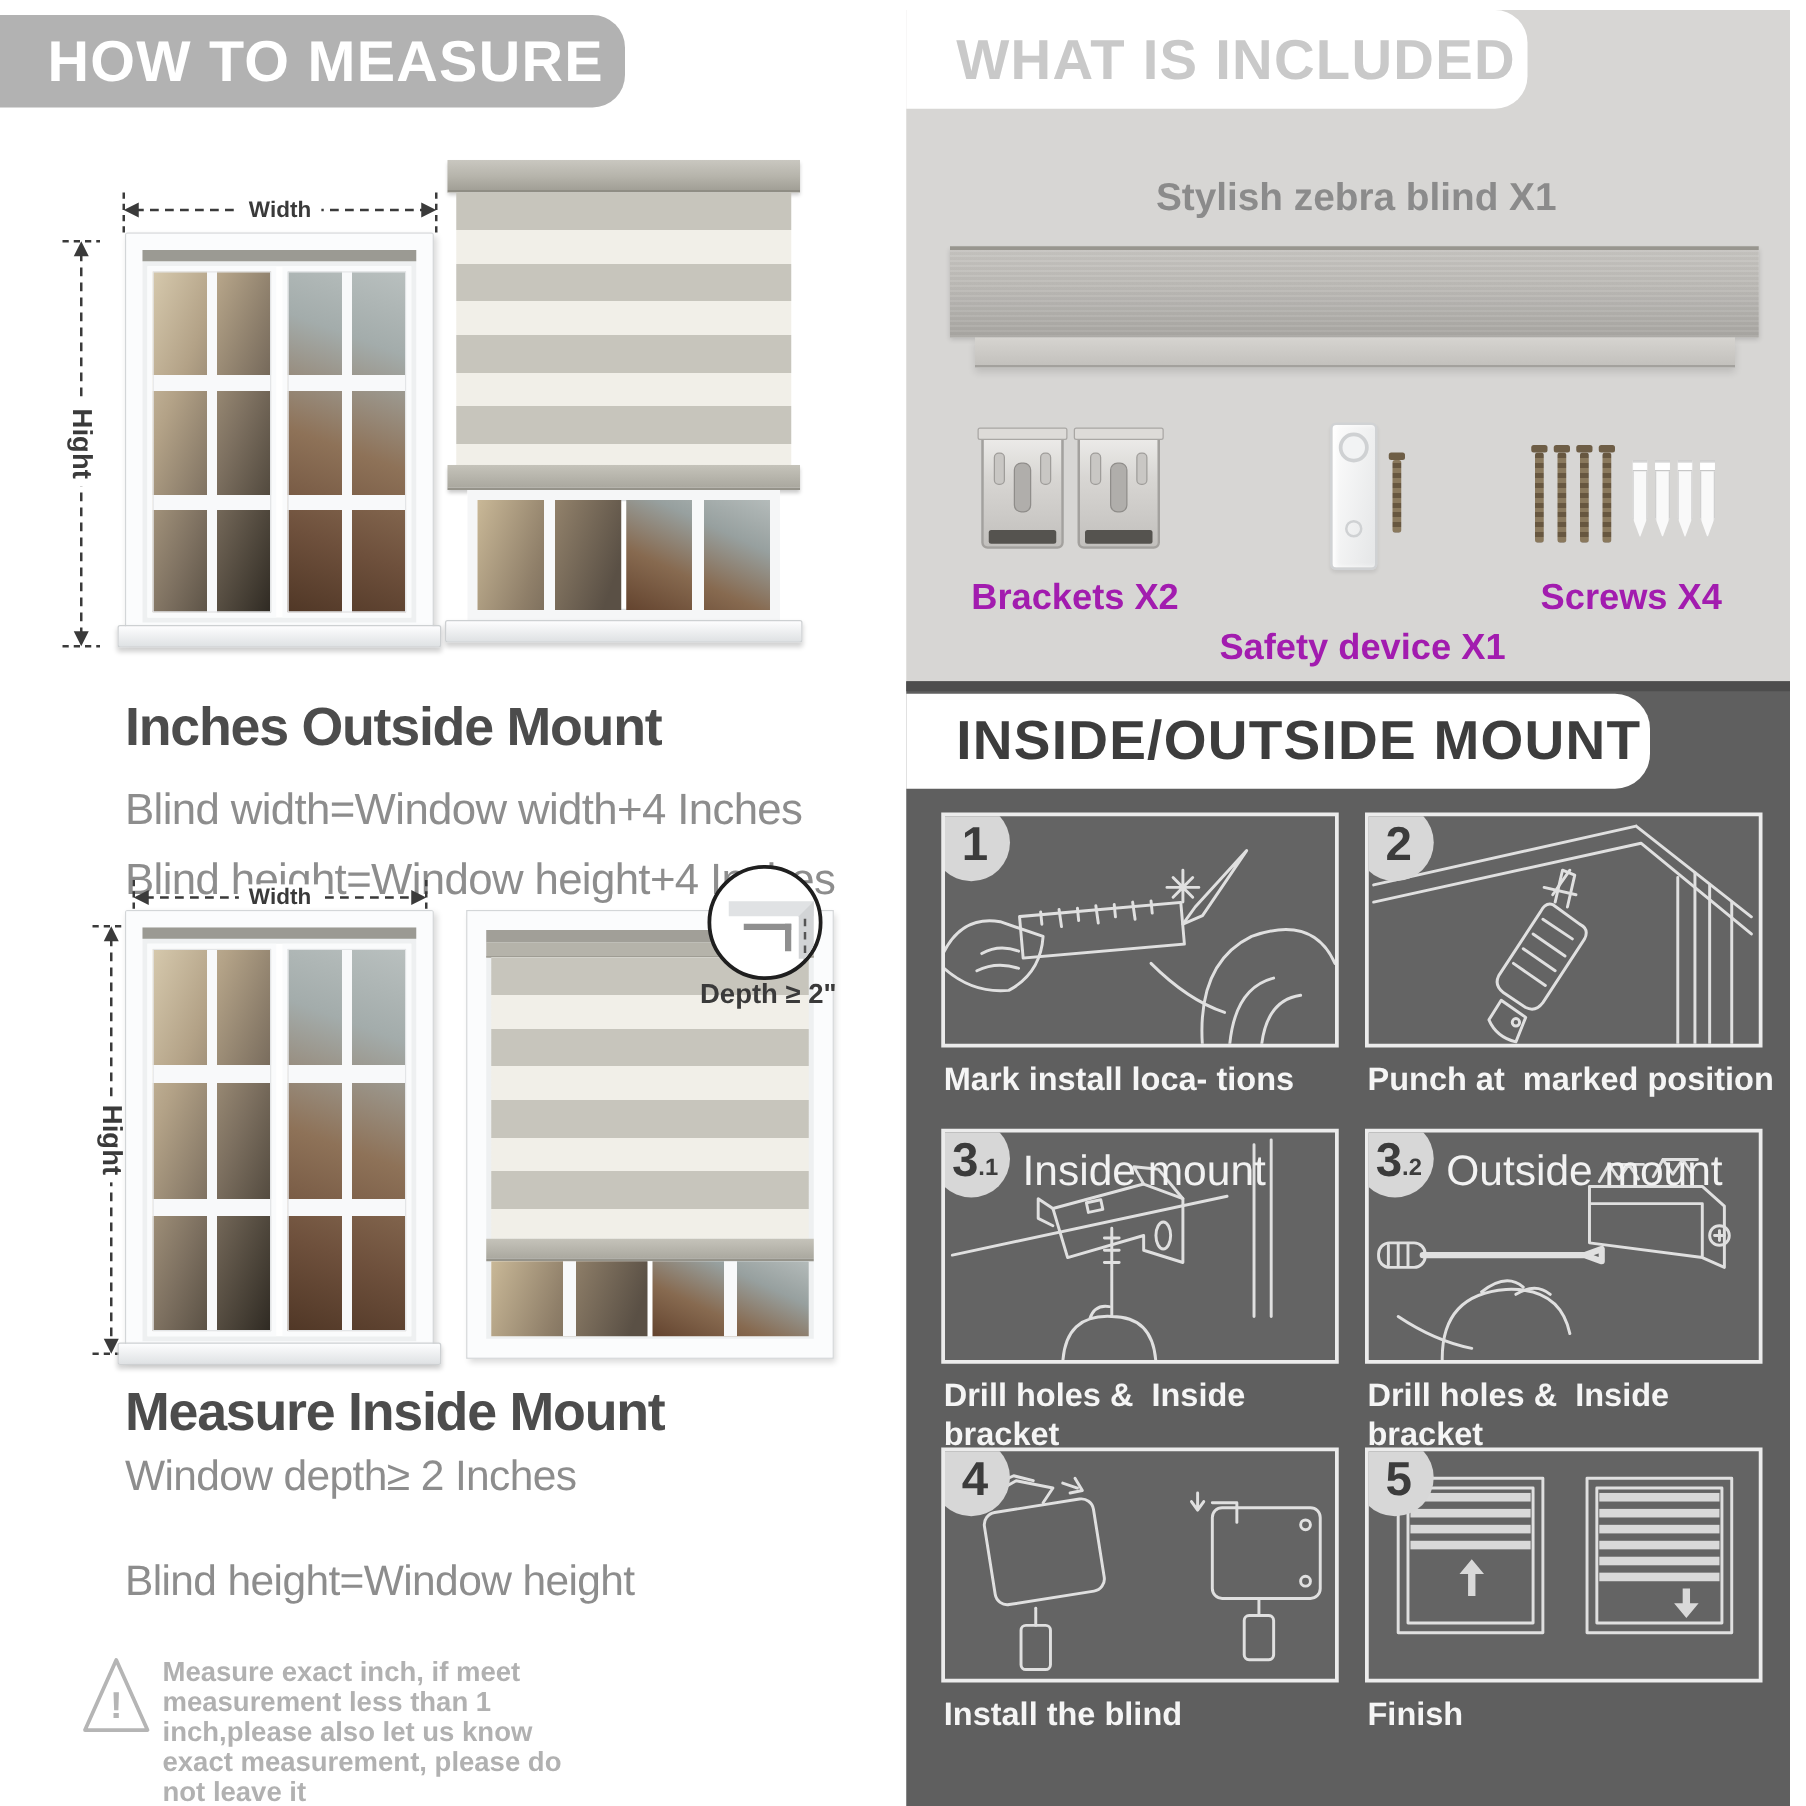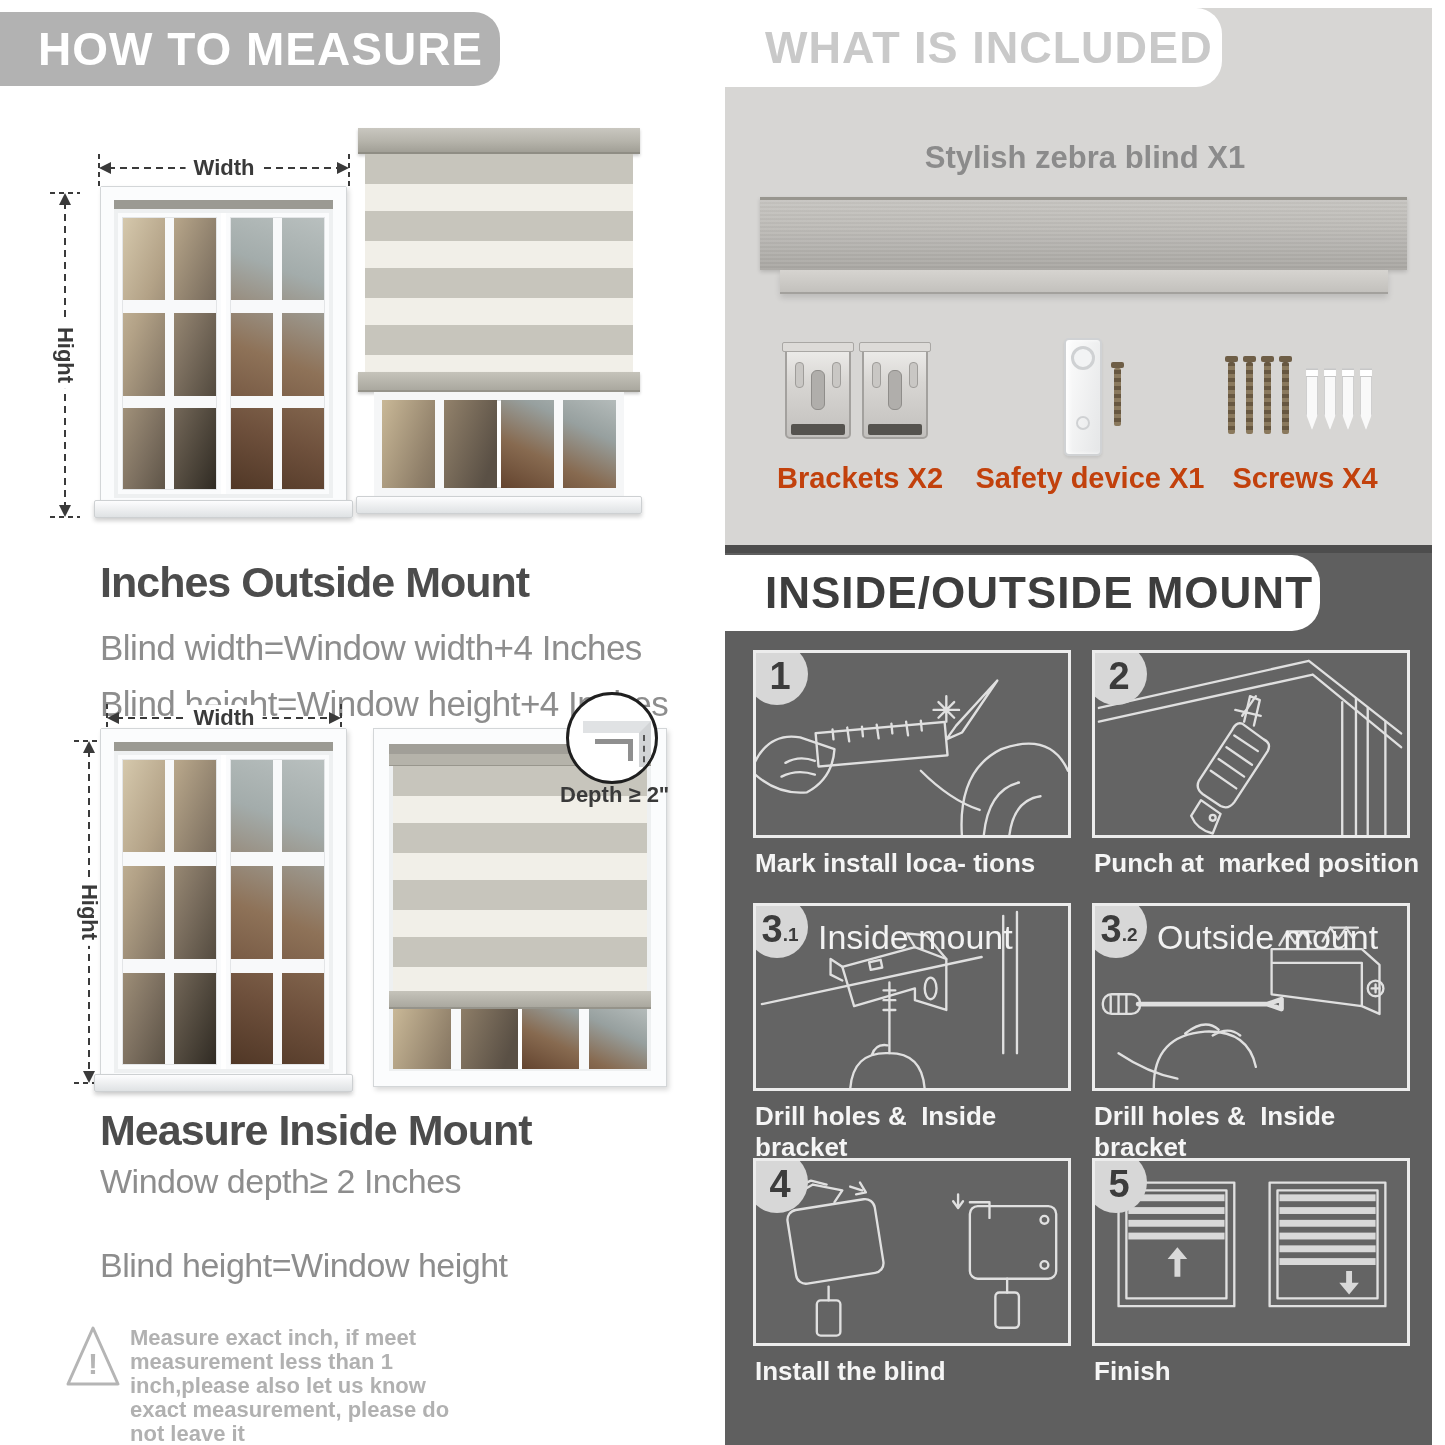--- a/index.html
+++ b/index.html
@@ -27,21 +27,21 @@
     linear-gradient(90deg,rgba(0,0,0,0) 0 45.5%,#f8f9fa 45.5% 54.5%,rgba(0,0,0,0) 54.5%),
     linear-gradient(180deg,rgba(0,0,0,0) 0 30.5%,#f8f9fa 30.5% 35%,rgba(0,0,0,0) 35% 65.5%,#f8f9fa 65.5% 70%,rgba(0,0,0,0) 70%),
     linear-gradient(200deg,#b9c0bf 0%,#a3acab 22%,#8e7258 52%,#6e503c 78%,#503726 100%);}
   .sill{position:absolute;height:18px;background:linear-gradient(180deg,#fdfdfe,#dfe2e4);
     border:1px solid #cdd0d2;border-radius:2px;box-shadow:0 3px 4px rgba(0,0,0,.18);}
 
   
   .harrow{position:absolute;height:40px;}
   .harrow svg{position:absolute;inset:0;}
   .mlabel{position:absolute;left:50%;top:50%;transform:translate(-50%,-50%);background:#fff;
-    padding:0 8px;font-size:22px;font-weight:bold;color:#3a3a3a;}
+    padding:0 8px;font-size:18px;font-weight:bold;color:#3a3a3a;}
   .varrow{position:absolute;width:34px;}
   .varrow svg{position:absolute;inset:0;}
   .vlabel{position:absolute;left:50%;top:50%;transform:translate(-50%,-50%) rotate(90deg);
     background:#fff;padding:2px 6px;font-size:22px;font-weight:bold;color:#3a3a3a;}
 
   
   .blindA{position:absolute;left:358px;top:128px;width:282px;height:372px;}
   .cassette{position:absolute;left:0;top:0;width:100%;height:26px;
     background:linear-gradient(180deg,#c9c7c0 0%,#b6b4ab 55%,#a19f96 100%);border-bottom:2px solid #8f8d84;
     box-shadow:0 2px 3px rgba(0,0,0,.2);}
@@ -116,21 +116,21 @@
   .safety::before{content:"";position:absolute;left:50%;top:6px;transform:translateX(-50%);
     width:18px;height:18px;border-radius:50%;border:3px solid #cfd1d3;background:#f2f3f4;}
   .safety::after{content:"";position:absolute;left:50%;bottom:24px;transform:translateX(-50%);
     width:10px;height:10px;border-radius:50%;border:2px solid #cfd1d3;}
   .screw{position:absolute;width:7px;background:repeating-linear-gradient(0deg,#8a795d 0 4px,#675740 4px 8px);
     border-radius:2px;}
   .screw::before{content:"";position:absolute;left:-3px;top:-6px;width:13px;height:6px;background:#6e5e46;border-radius:2px;}
   .anchor{position:absolute;width:12px;height:62px;background:rgba(255,255,255,.85);border:1px solid #cfcfcf;
     clip-path:polygon(0 0,100% 0,100% 74%,50% 100%,0 74%);}
   .anchor::before{content:"";position:absolute;left:-3px;top:0;width:16px;height:6px;background:rgba(255,255,255,.95);border:1px solid #c7c7c7;}
-  .inc-label{position:absolute;top:462px;font-size:29px;font-weight:bold;color:#c2410c;text-align:center;}
+  .inc-label{position:absolute;top:462px;font-size:29px;font-weight:bold;color:#a21caf;text-align:center;}
 
   
   .mount-panel{position:absolute;left:725px;top:545px;width:720px;height:900px;background:#5f5f5f;}
   .mount-strip{position:absolute;left:725px;top:545px;width:720px;height:8px;background:#4d4d4d;}
   .banner-mount{position:absolute;left:725px;top:555px;width:595px;height:76px;background:#fff;
     border-radius:0 28px 28px 0;color:#3d3d3d;font-size:44px;font-weight:bold;line-height:76px;
     padding-left:40px;letter-spacing:1px;}
   .step{position:absolute;width:318px;height:188px;background:#646464;border:3px solid #ececec;overflow:hidden;}
   .step svg{position:absolute;inset:0;}
   .num{position:absolute;left:-10px;top:-10px;width:62px;height:62px;border-radius:50%;background:#d7d7d7;
@@ -282,21 +282,21 @@
   <div class="screw" style="left:1228px;top:362px;height:72px;"></div>
   <div class="screw" style="left:1246px;top:362px;height:72px;"></div>
   <div class="screw" style="left:1264px;top:362px;height:72px;"></div>
   <div class="screw" style="left:1282px;top:362px;height:72px;"></div>
   <div class="anchor" style="left:1306px;top:368px;"></div>
   <div class="anchor" style="left:1324px;top:368px;"></div>
   <div class="anchor" style="left:1342px;top:368px;"></div>
   <div class="anchor" style="left:1360px;top:368px;"></div>
 
   <div class="inc-label" style="left:770px;width:180px;">Brackets X2</div>
-  <div class="inc-label" style="left:965px;width:250px;">Safety device X1</div>
+  <div class="inc-label" style="left:965px;width:250px;margin-top:40px;">Safety device X1</div>
   <div class="inc-label" style="left:1220px;width:170px;">Screws X4</div>
 
   <div class="mount-panel"></div>
   <div class="mount-strip"></div>
   <div class="banner-mount">INSIDE/OUTSIDE MOUNT</div>
 
   <div class="step" style="left:753px;top:650px;">
     <svg viewBox="0 0 318 188" stroke="#e0e0e0" stroke-width="2.4" fill="none" stroke-linecap="round" stroke-linejoin="round">
       <path d="M-5 120 Q10 80 45 86 L80 98 Q78 128 52 142 Q20 145 -5 120 Z"></path>
       <path d="M30 112 q14 -8 30 -2 M26 126 q16 -8 34 -2"></path>

